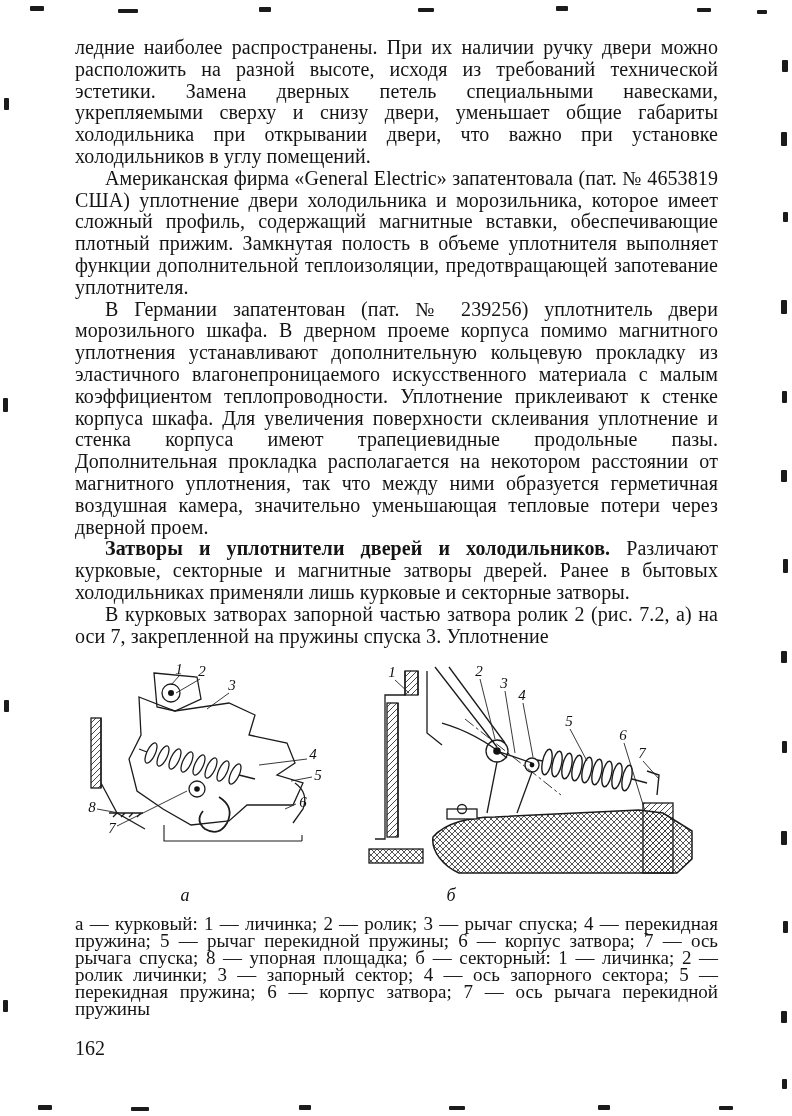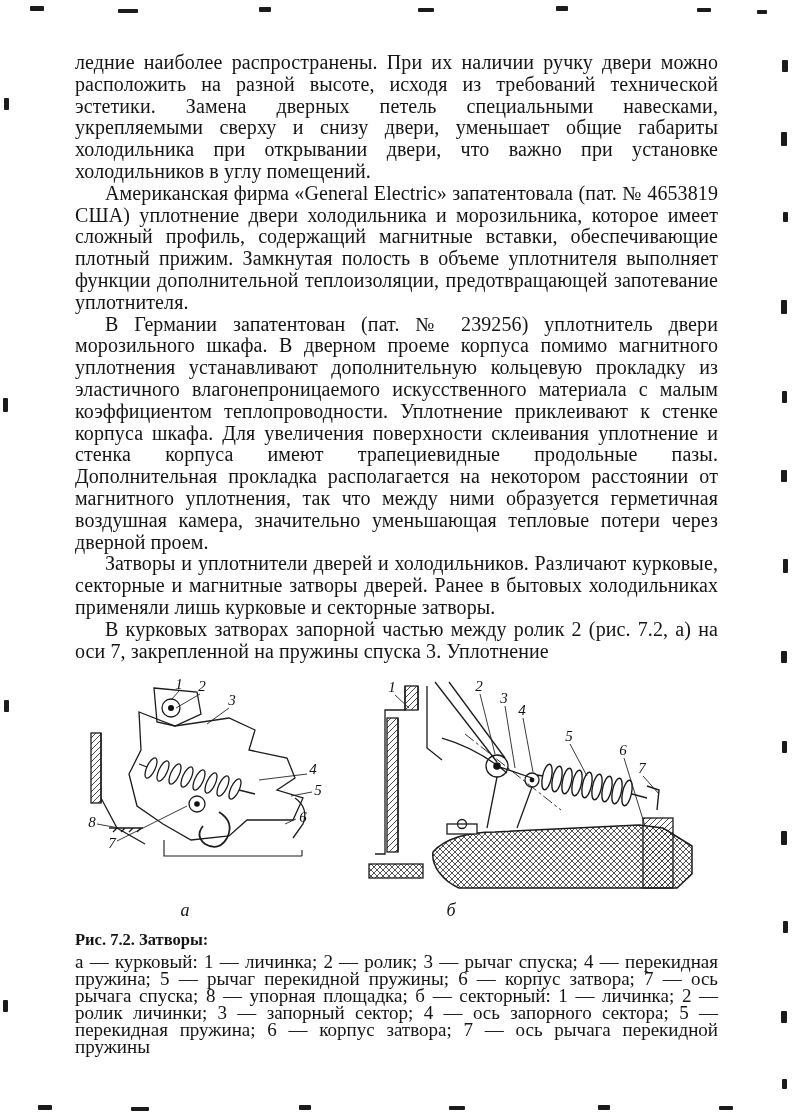--- a/index.html
+++ b/index.html
@@ -2,29 +2,29 @@
 <html lang="ru"><head>
 <meta charset="utf-8">
 <style>
   html,body{margin:0;padding:0;}
   body{
     width:792px;height:1116px;position:relative;overflow:hidden;
     background:#ffffff;color:#141414;
     font-family:"Liberation Serif", serif;
   }
   .content{
-    position:absolute;left:75px;top:52px;width:643px;
+    position:absolute;left:75px;top:37px;width:643px;
   }
   p.body{
     margin:0;font-size:20px;line-height:21.8px;text-align:justify;
     text-indent:30px;letter-spacing:0.1px;
   }
   p.body.first{text-indent:0;}
   .it{}
-  b{font-weight:normal;}
+  b{font-weight:bold;}
   .figure{
     position:relative;margin-top:16px;height:246px;width:643px;
   }
   .diagram-a{position:absolute;left:4px;top:0;}
   .diagram-b{position:absolute;left:272px;top:0;}
   .caption{margin-top:6px;}
   .caption-title{margin:0 0 3px 0;font-size:16.5px;font-weight:bold;}
   .caption-text{margin:0;font-size:19px;line-height:17px;text-align:justify;}
   .page-number{margin-top:20px;font-size:20px;}
   .mark{position:absolute;background:#1b1b1b;border-radius:1px;}
@@ -35,21 +35,21 @@
 <body>
 
 <div class="content">
 
   <p class="body first">ледние наиболее распространены. При их наличии ручку двери можно расположить на разной высоте, исходя из требований технической эстетики. Замена дверных петель специальными навесками, укрепляемыми сверху и снизу двери, уменьшает общие габариты холодильника при открывании двери, что важно при установке холодильников в углу помещений.</p>
   <p class="body">Американская фирма «General Electric» запатентовала (пат. № 4653819 США) уплотнение двери холодильника и морозильника, которое имеет сложный профиль, содержащий магнитные вставки, обеспечивающие плотный прижим. Замкнутая полость в объеме уплотнителя выполняет функции дополнительной теплоизоляции, предотвращающей запотевание уплотнителя.</p>
   <p class="body">В Германии запатентован (пат. № 239256) уплотнитель двери морозильного шкафа. В дверном проеме корпуса помимо магнитного уплотнения устанавливают дополнительную кольцевую прокладку из эластичного влагонепроницаемого искусственного материала с малым коэффициентом теплопроводности. Уплотнение приклеивают к стенке корпуса шкафа. Для увеличения поверхности склеивания уплотнение и стенка корпуса имеют трапециевидные продольные пазы. Дополнительная прокладка располагается на некотором расстоянии от магнитного уплотнения, так что между ними образуется герметичная воздушная камера, значительно уменьшающая тепловые потери через дверной проем.</p>
 
   <p class="body"><b>Затворы и уплотнители дверей и холодильников.</b><span> Различают курковые, секторные и магнитные затворы дверей. Ранее в бытовых холодильниках применяли лишь курковые и секторные затворы.</span></p>
 
-  <p class="body"><span>В </span><span class="it">курковых затворах</span><span> запорной частью между ролик </span><span class="it">2</span><span> (рис. 7.2, </span><span class="it">а</span><span>) на оси </span><span class="it">7</span><span>, закрепленной на пружины спуска </span><span class="it">3</span><span>. Уплотнение</span></p>
+  <p class="body"><span>В </span><span class="it">курковых затворах</span><span> запорной частью затвора ролик </span><span class="it">2</span><span> (рис. 7.2, </span><span class="it">а</span><span>) на оси </span><span class="it">7</span><span>, закрепленной на пружины спуска </span><span class="it">3</span><span>. Уплотнение</span></p>
 
   <div class="figure">
 
     <svg class="diagram-a" width="252" height="246" viewBox="0 0 252 246">
       <defs>
         <pattern id="hA" width="6" height="6" patternUnits="userSpaceOnUse">
           <path d="M0,6 L6,0" stroke="#333" stroke-width="0.9"></path>
         </pattern>
       </defs>
       <g stroke="#1c1c1c" fill="none" stroke-width="1.3">
@@ -174,24 +174,24 @@
         <text class="co" x="175" y="37" text-anchor="middle">4</text>
         <text class="co" x="222" y="63" text-anchor="middle">5</text>
         <text class="co" x="276" y="77" text-anchor="middle">6</text>
         <text class="co" x="295" y="95" text-anchor="middle">7</text>
         <text class="fl" x="104" y="238" text-anchor="middle">б</text>
       </g>
     </svg>
   </div>
 
   <div class="caption">
-    <p class="caption-title">Рис. 7.2. Затворы:</p>
     <p class="caption-text">а — курковый: 1 — личинка; 2 — ролик; 3 — рычаг спуска; 4 — перекидная пружина; 5 — рычаг перекидной пружины; 6 — корпус затвора; 7 — ось рычага спуска; 8 — упорная площадка; б — секторный: 1 — личинка; 2 — ролик личинки; 3 — запорный сектор; 4 — ось запорного сектора; 5 — перекидная пружина; 6 — корпус затвора; 7 — ось рычага перекидной пружины</p>
   </div>
 
+  <div class="page-number">162</div>
 </div>
 
 <div class="mark" style="left: 30px; top: 6px; width: 14px; height: 5px;"></div>
 <div class="mark" style="left: 118px; top: 9px; width: 20px; height: 4px;"></div>
 <div class="mark" style="left: 259px; top: 7px; width: 12px; height: 5px;"></div>
 <div class="mark" style="left: 418px; top: 8px; width: 16px; height: 4px;"></div>
 <div class="mark" style="left: 556px; top: 6px; width: 12px; height: 5px;"></div>
 <div class="mark" style="left: 697px; top: 8px; width: 14px; height: 4px;"></div>
 <div class="mark" style="left: 757px; top: 10px; width: 10px; height: 4px;"></div>
 <div class="mark" style="left: 782px; top: 60px; width: 6px; height: 12px;"></div>

